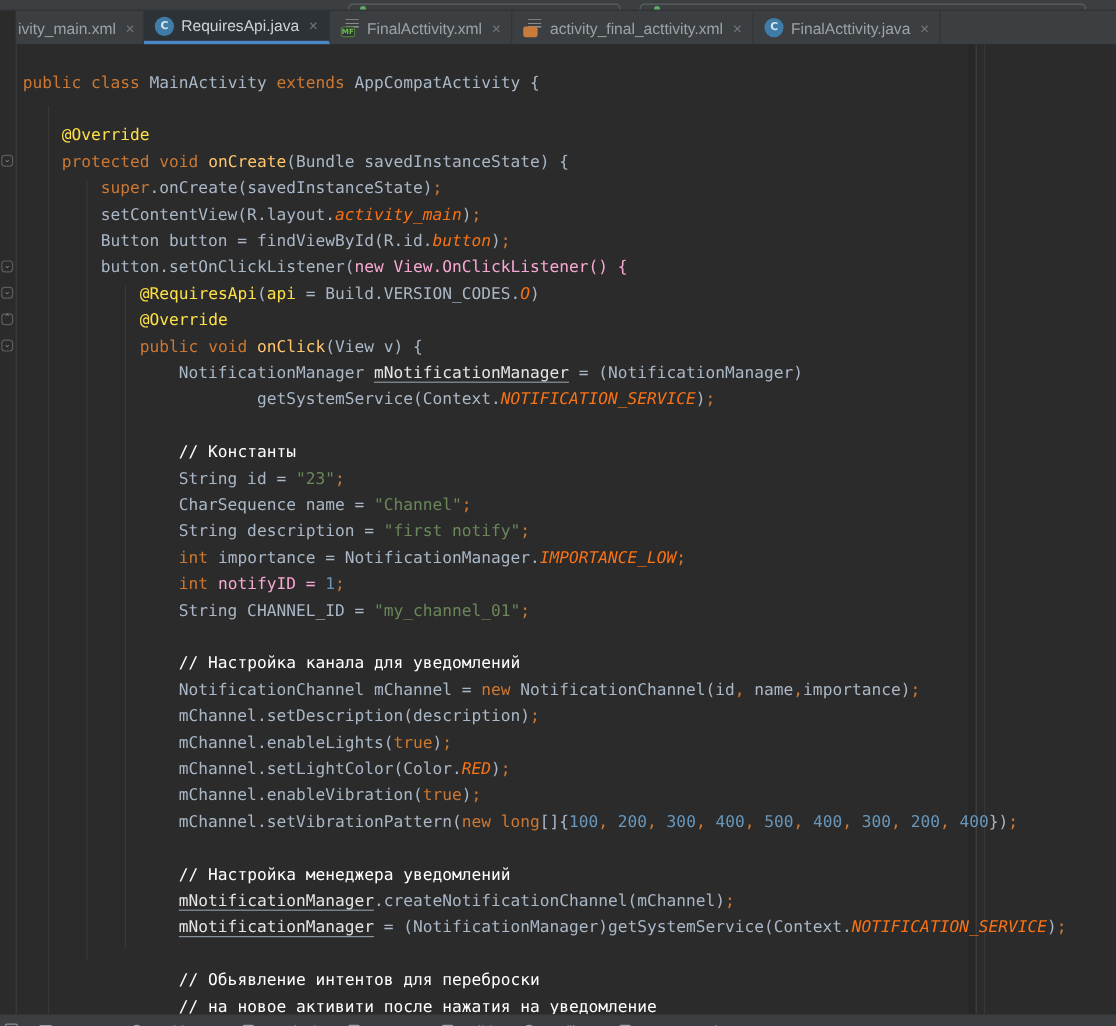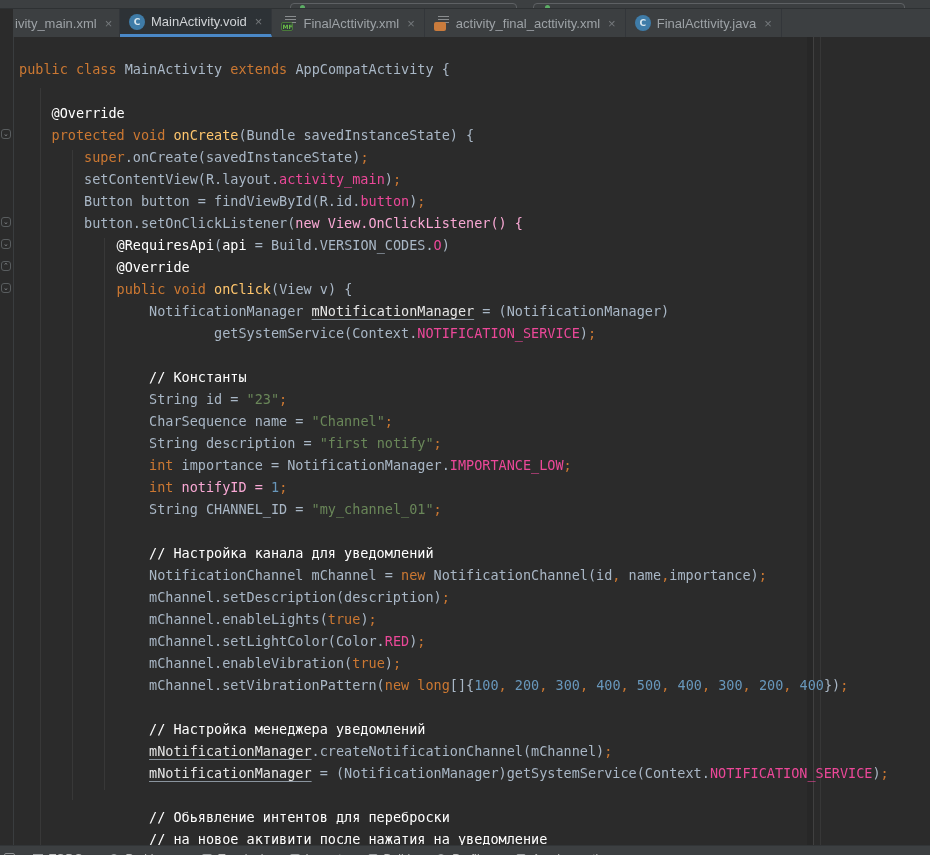--- a/index.html
+++ b/index.html
@@ -48,25 +48,25 @@
   .ml{position:absolute;top:0;height:100%;width:1px;}
   .ml1{left:813px;background:#404040;}
   .ml2{left:820px;background:#373737;}
 
   .code{position:absolute;left:14px;top:21px;right:0;padding-left:5px;
         font-family:"DejaVu Sans Mono",monospace;font-size:13.5px;line-height:22px;white-space:pre;}
   .cl{height:22px;}
   .tk-k{color:#CC7832;}
   .tk-t{color:#A9B7C6;}
   .tk-m{color:#FFC66D;}
-  .tk-a{color:#ffffff;margin-top:48px;}
+  .tk-a{color:#fde047;margin-top:48px;}
   .tk-s{color:#6A8759;}
   .tk-n{color:#6897BB;}
   .tk-c{color:#ffffff;}
-  .tk-f{color:#ec4899;}
+  .tk-f{color:#f97316;font-style:italic;}
   .tk-d{color:#f9a8d4;}
   .tk-u{color:#e5e5e5;text-decoration:underline;text-underline-offset:3px;text-decoration-color:#8a949e;}
 
   
   .bottombar{position:absolute;top:845px;left:0;right:0;height:24px;background:#3C3F41;
              border-top:1px solid #323537;display:flex;align-items:center;padding-left:4px;box-sizing:border-box;}
   .bb-corner{width:11px;height:11px;border:1px solid #8E9193;box-sizing:border-box;border-radius:2px;
              margin-right:18px;margin-top:2px;}
   .bb-item{display:flex;align-items:center;gap:6px;margin-right:26px;color:#BDBDBD;font-size:12px;margin-top:2px;}
   .bb-icon{width:10px;height:10px;box-sizing:border-box;flex:none;}
@@ -89,21 +89,21 @@
 
   <div class="tabbar">
     <div class="tab first">
       <span>ivity_main.xml</span>
       <span class="tab-close">×</span>
     </div>
     <div class="tab active">
       <span class="cicon">
           <span>C</span>
         </span>
-      <span>MainActivity.void</span>
+      <span>RequiresApi.java</span>
       <span class="tab-close">×</span>
     </div>
     <div class="tab">
       <span class="ficon">
         <span class="bars"></span>
         <span class="badge mf">MF</span>
       </span>
       <span>FinalActtivity.xml</span>
       <span class="tab-close">×</span>
     </div>

